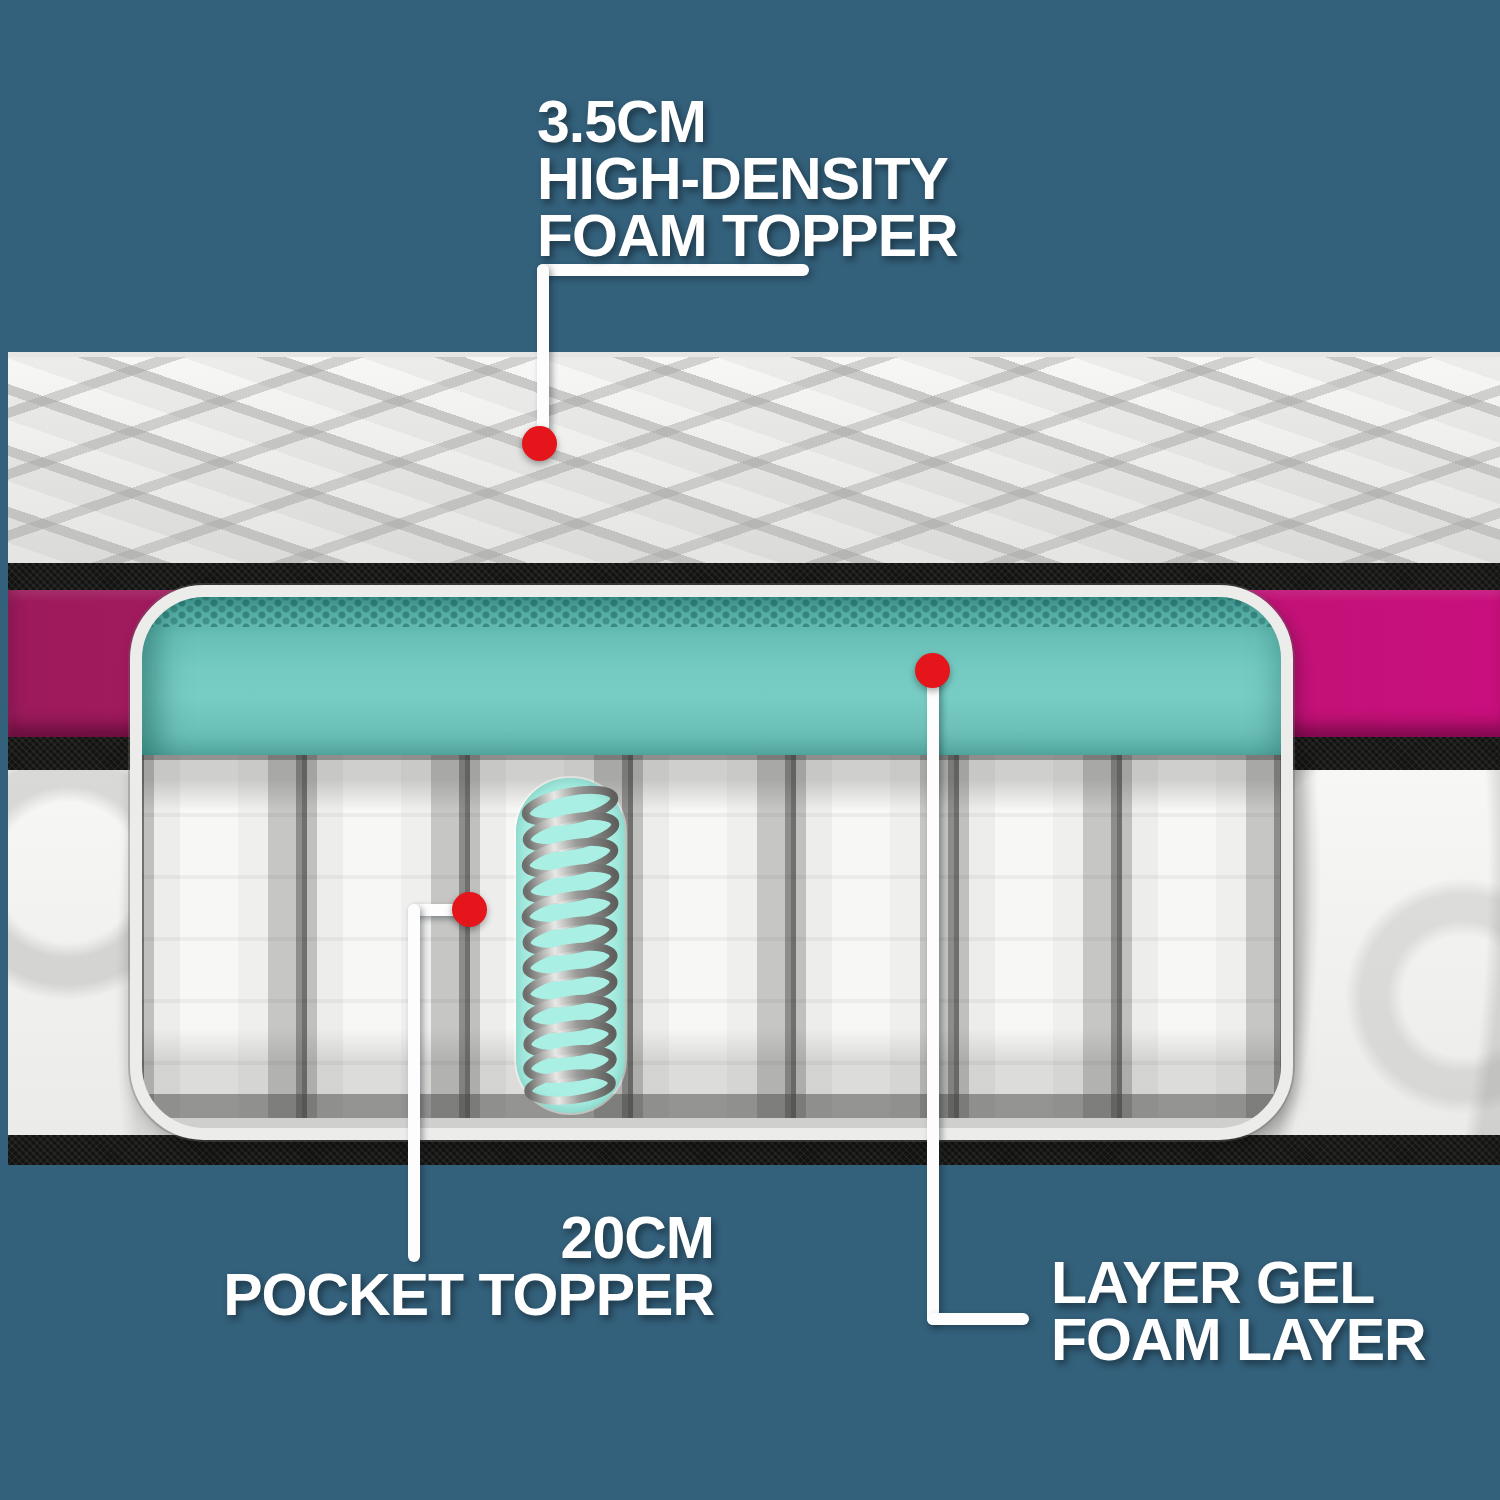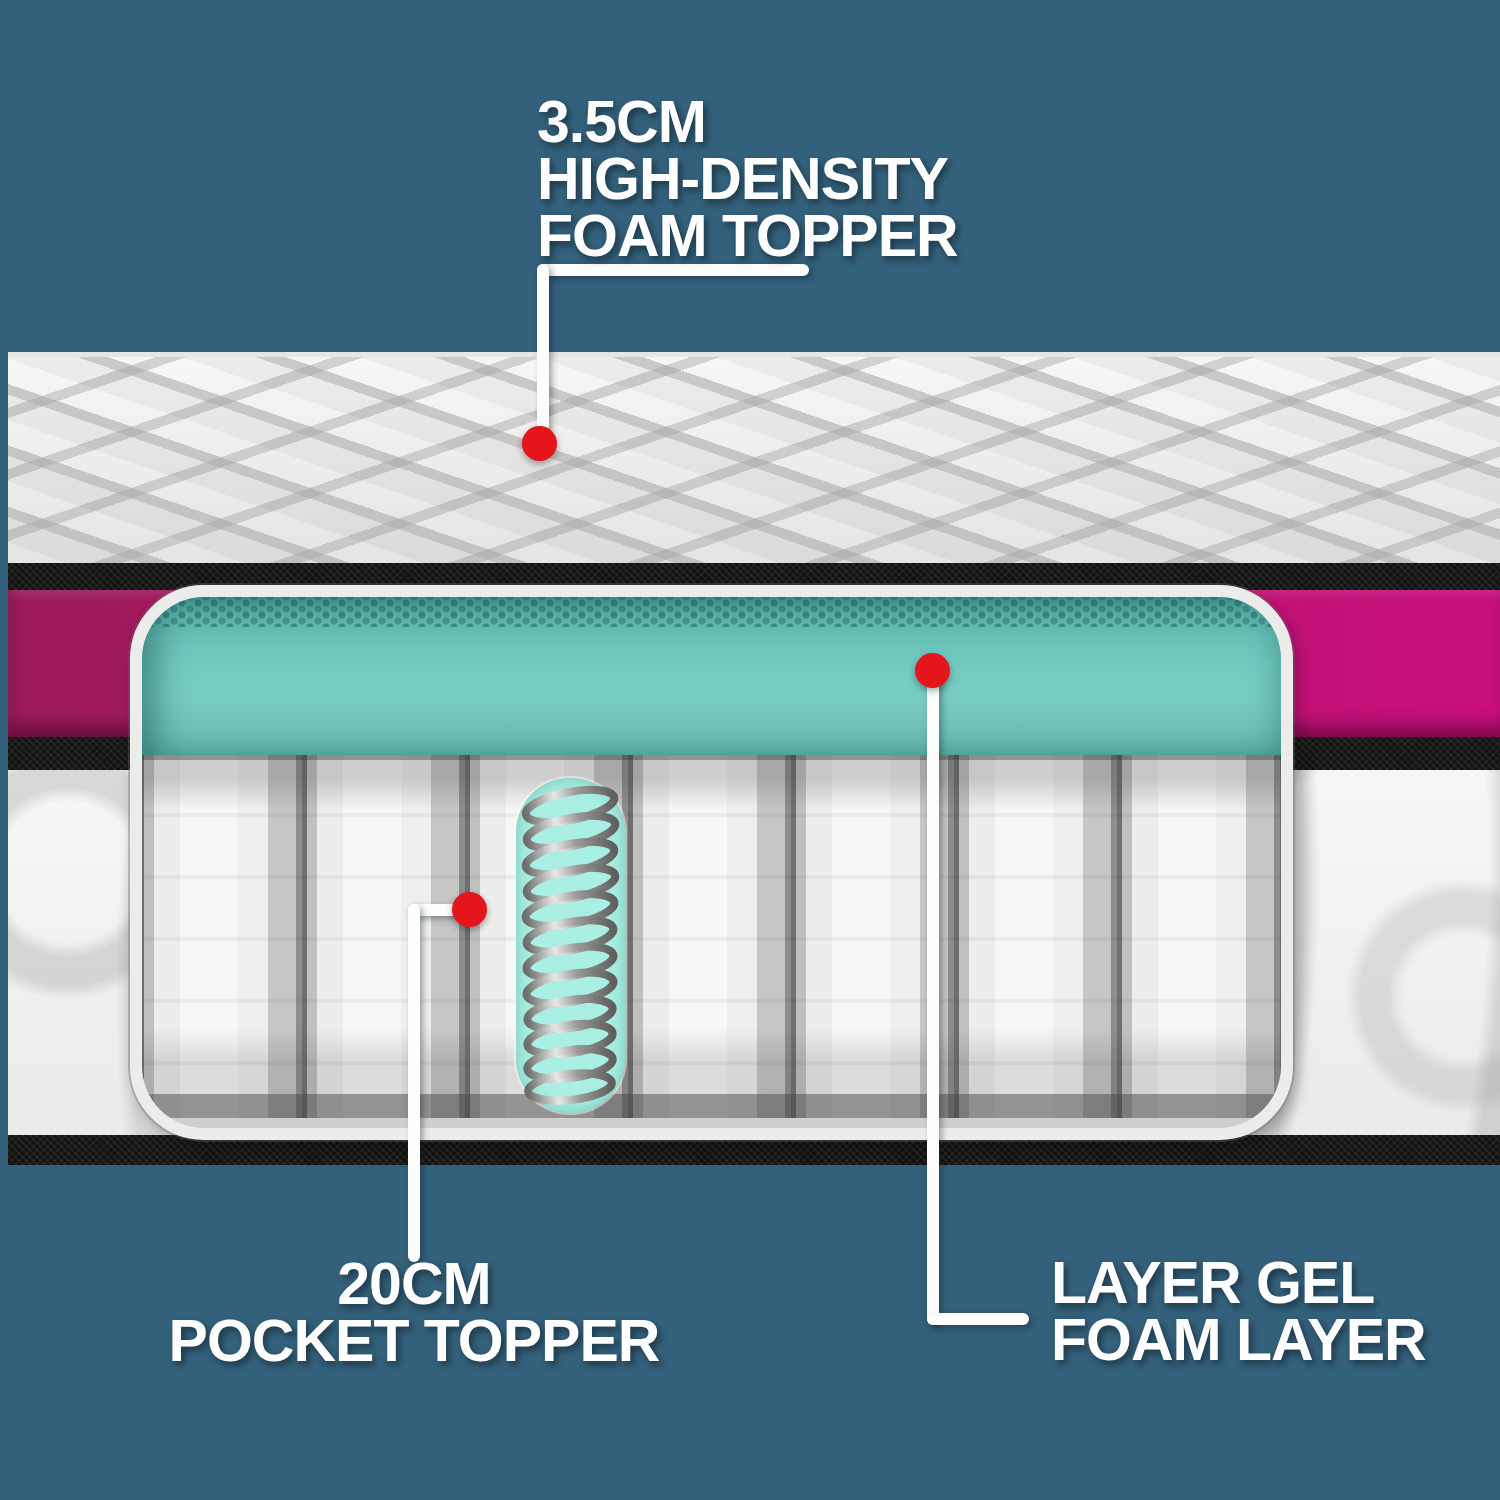--- a/index.html
+++ b/index.html
@@ -75,21 +75,21 @@
   .d2{left:444px;top:892px;}
 
   .v3{left:919px;top:670px;width:12px;height:655px;}
   .h3{left:919px;top:1313px;width:102px;height:12px;}
   .d3{left:907px;top:653px;}
 
   
   .label{position:absolute;color:#ffffff;font-weight:700;font-size:59px;line-height:57px;
          letter-spacing:-1px;text-shadow:3px 4px 7px rgba(0,0,0,.42);white-space:nowrap;}
   .label-topper{left:529px;top:94px;text-align:left;}
-  .label-springs{left:106px;top:1256px;width:600px;text-align:center;}
+  .label-springs{left:106px;top:1210px;width:600px;text-align:right;}
   .label-gel{left:1043px;top:1255px;text-align:left;}
 </style>
 </head>
 <body>
 
 <div class="stage">
 
   <div class="layer topper"></div>
   <div class="layer band band-1"></div>
   <div class="layer pink"></div>

